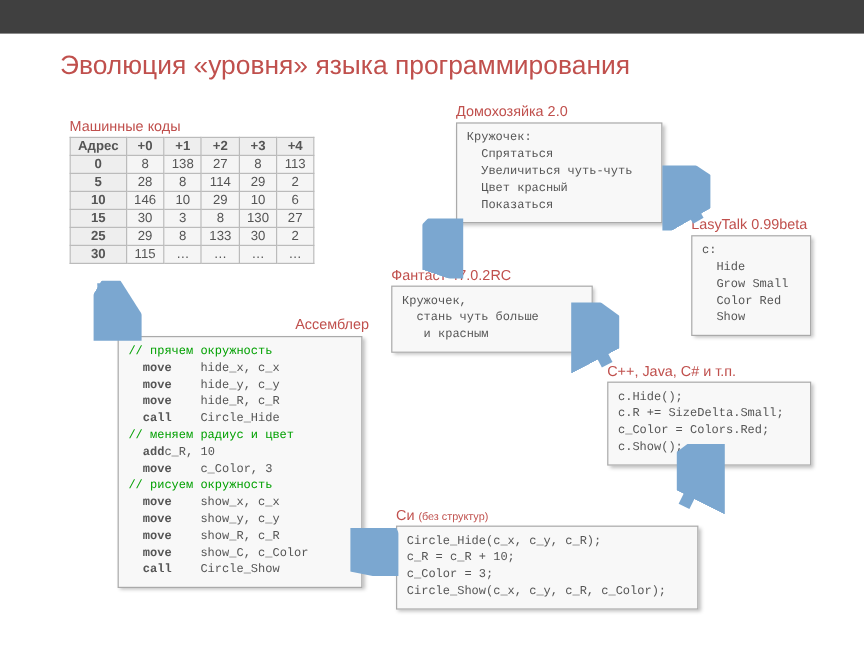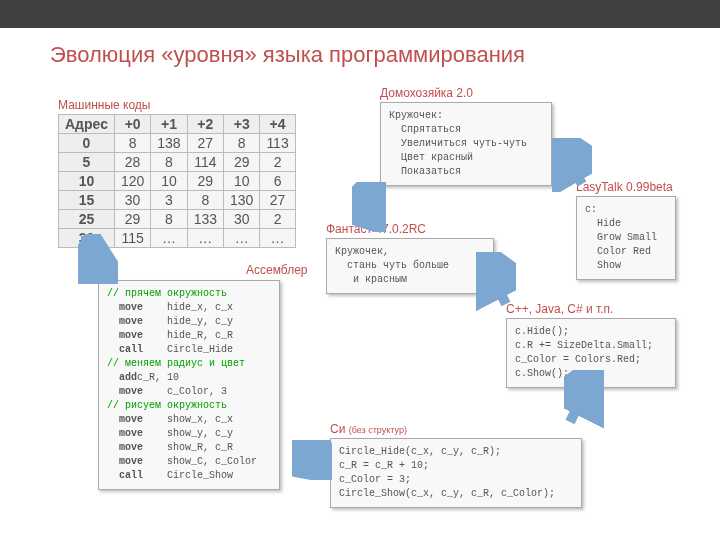--- a/index.html
+++ b/index.html
@@ -4,21 +4,21 @@
 <style>
   * { box-sizing: border-box; margin: 0; padding: 0; }
   body { width: 720px; height: 540px; background: #fff; font-family: Arial, sans-serif; position: relative; overflow: hidden; }
   .top-bar { width: 100%; height: 28px; background: #404040; }
   .title { color: #c0504d; font-size: 22px; font-weight: normal; position: absolute; top: 42px; left: 50px; }
   .label { color: #c0504d; font-size: 12px; position: absolute; }
   .label-small { font-size: 9px; }
   .code-box { position: absolute; background: #f8f8f8; border: 1px solid #aaa; box-shadow: 2px 2px 3px rgba(0,0,0,0.25); font-family: "Courier New", monospace; font-size: 10px; line-height: 1.4; padding: 6px 8px; color: #555; white-space: pre; }
   .code-box .kw { font-weight: bold; }
   .code-box .cm { color: #00a000; }
-  .tbl { position: absolute; border-collapse: collapse; font-size: 14px; }
+  .tbl { position: absolute; border-collapse: collapse; font-size: 11px; }
   .tbl th, .tbl td { border: 1px solid #bbb; padding: 1px 6px; text-align: center; background: #f5f5f5; color: #555; }
   .tbl th { font-weight: bold; background: #eee; }
   .tbl td.h { font-weight: bold; background: #eee; }
   .arrow { position: absolute; }
   .arrow svg { display: block; }
 </style>
 </head>
 <body>
 
 <div class="top-bar"></div>
@@ -47,21 +47,21 @@
   <tr>
         <td class="h">5</td>
         <td>28</td>
         <td>8</td>
         <td>114</td>
         <td>29</td>
         <td>2</td>
       </tr>
   <tr>
         <td class="h">10</td>
-        <td>120</td>
+        <td>146</td>
         <td>10</td>
         <td>29</td>
         <td>10</td>
         <td>6</td>
       </tr>
   <tr>
         <td class="h">15</td>
         <td>30</td>
         <td>3</td>
         <td>8</td>
@@ -82,21 +82,21 @@
         <td>…</td>
         <td>…</td>
         <td>…</td>
         <td>…</td>
       </tr>
 </tbody>
   </table>
 
 <div class="label" style="top:263px; left:246px;">Ассемблер</div>
 
-<div class="code-box" style="top:280px; left:98px; width:182px;" id="asm-box"><span class="cm">// прячем окружность</span>
+<div class="code-box" style="top:280px; left:98px; width:204px;" id="asm-box"><span class="cm">// прячем окружность</span>
 <span class="kw">  move</span>    hide_x, c_x
 <span class="kw">  move</span>    hide_y, c_y
 <span class="kw">  move</span>    hide_R, c_R
 <span class="kw">  call</span>    Circle_Hide
 <span class="cm">// меняем радиус и цвет</span>
 <span class="kw">  add</span>c_R, 10
 <span class="kw">  move</span>    c_Color, 3
 <span class="cm">// рисуем окружность</span>
 <span class="kw">  move</span>    show_x, c_x
 <span class="kw">  move</span>    show_y, c_y

